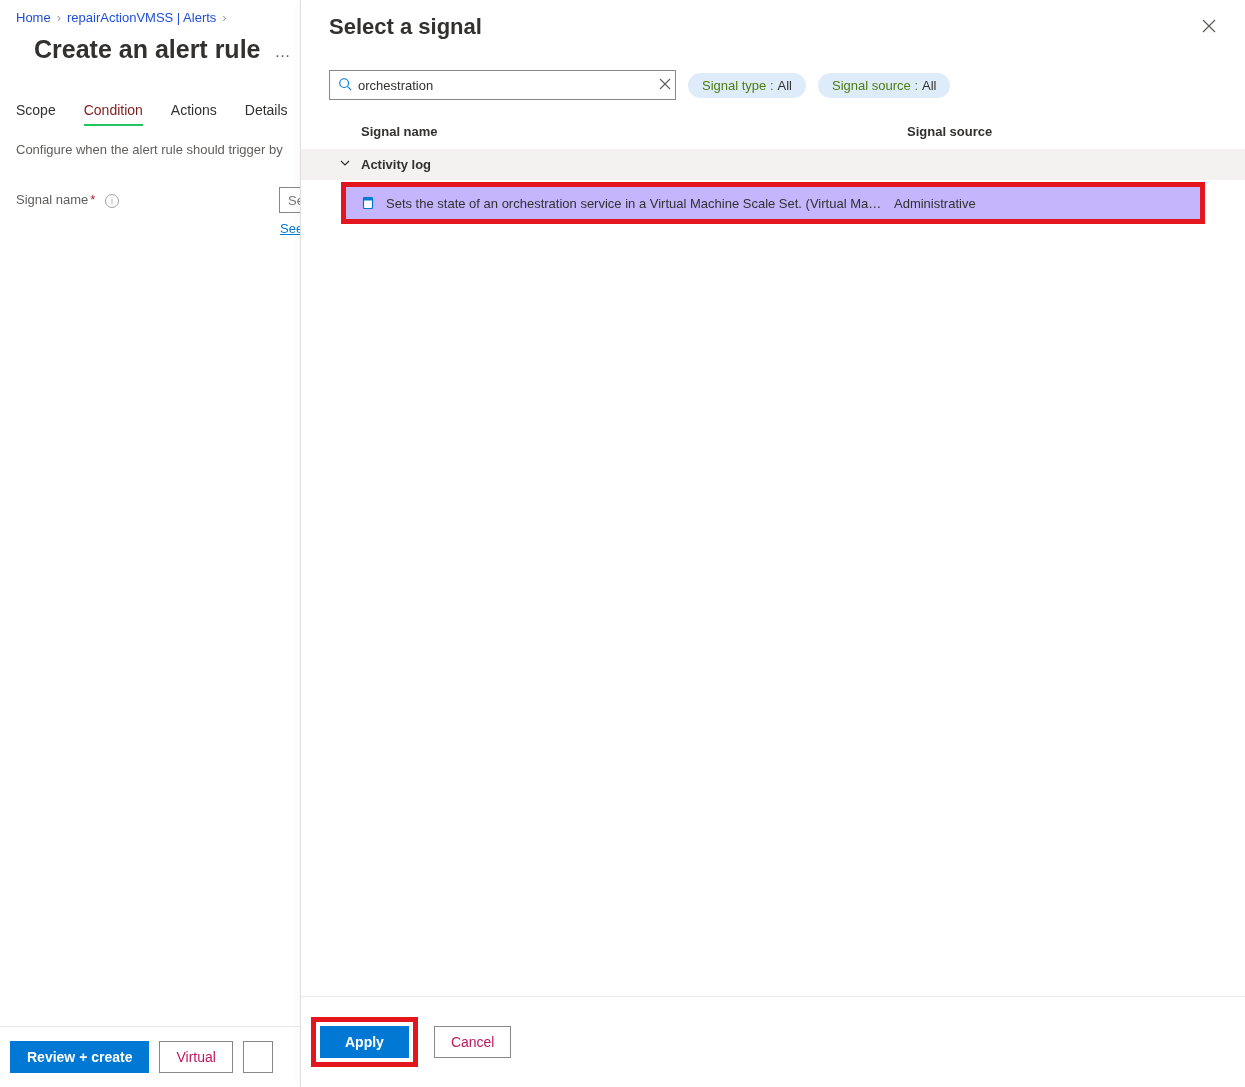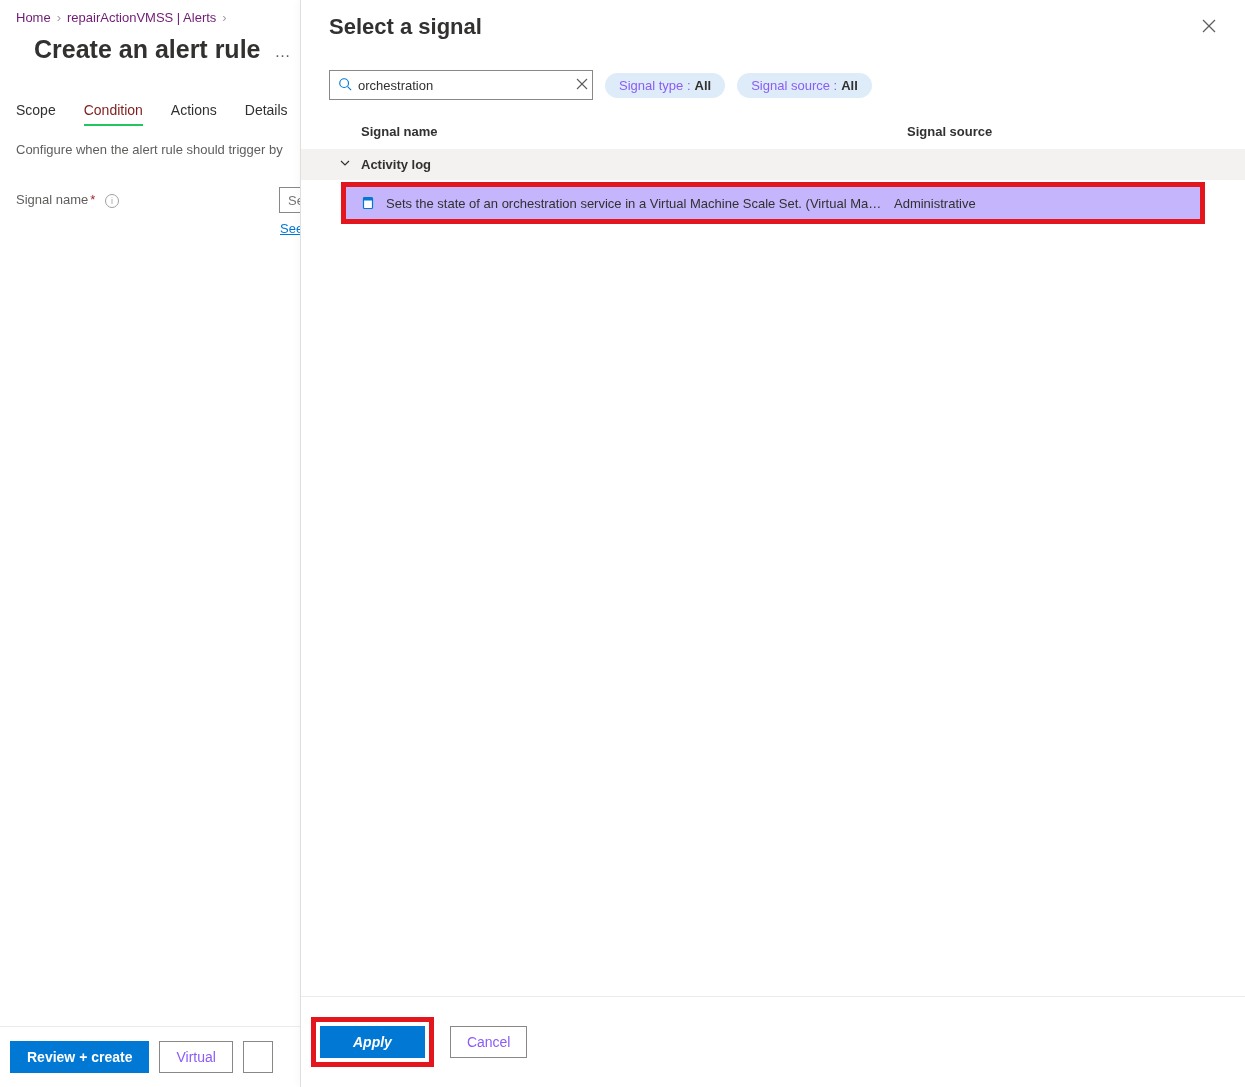--- a/index.html
+++ b/index.html
@@ -17,21 +17,21 @@
   
   .page {
     position: absolute;
     left: 0; top: 0; width: 1245px; height: 1087px;
     padding: 10px 16px 0 16px;
   }
   .breadcrumbs {
     display: flex; align-items: center; gap: 6px;
     font-size: 13px; color: #605e5c; margin-bottom: 10px;
   }
-  .breadcrumbs .crumb { color: #701a75; cursor: pointer; }
+  .breadcrumbs .crumb { color: #1d4ed8; cursor: pointer; }
   .breadcrumbs .sep { color: #a19f9d; }
   .page-title-row { display: flex; align-items: center; gap: 14px; }
   .page-title {
     font-size: 25px; font-weight: 600; color: #323130; margin-left: 18px;
   }
   .more-dots { color: #605e5c; letter-spacing: 1px; cursor: pointer; font-size: 16px; position: relative; top: 2px; }
 
   .tabs {
     display: flex; gap: 28px; margin-top: 38px;
     font-size: 14px; color: #323130;
@@ -67,21 +67,21 @@
   }
 
   .bottom-bar {
     position: absolute; left: 0; bottom: 0; width: 100%;
     border-top: 1px solid #edebe9;
     padding: 14px 10px; display: flex; gap: 10px; align-items: center;
     background: #fff;
   }
   .btn {
     height: 32px; padding: 0 16px; font-size: 14px;
-    border: 1px solid #8a8886; background: #fff; color: #8b5cf6;
+    border: 1px solid #8a8886; background: #fff; color: #be185d;
     display: inline-flex; align-items: center; justify-content: center;
     cursor: pointer; user-select: none;
   }
   .btn.primary { background: #0078d4; border-color: #0078d4; color: #fff; font-weight: 600; }
   .btn.stub { width: 30px; padding: 0; border: 1px solid #8a8886; }
 
   
   .panel {
     position: absolute; right: 0; top: 0; width: 945px; height: 1087px;
     background: #fff; border-left: 1px solid #e1dfdd;
@@ -94,37 +94,37 @@
   }
   .panel-title { font-size: 22px; font-weight: 600; color: #323130; text-align: right; }
   .panel-close { cursor: pointer; color: #605e5c; }
   .panel-close svg { width: 16px; height: 16px; }
 
   .panel-toolbar {
     display: flex; align-items: center; gap: 12px; padding: 30px 28px 0 28px;
   }
   .search-wrap {
     display: flex; align-items: center; border: 1px solid #8a8886;
-    height: 30px; width: 264px; padding: 0 4px 0 8px;
+    height: 30px; width: 347px; padding: 0 4px 0 8px;
   }
   .search-wrap svg { width: 14px; height: 14px; stroke: #0078d4; fill: none; }
   .search-input {
     flex: 1; border: none; outline: none; font-size: 13px; padding: 0 6px;
     color: #323130;
   }
   .search-clear { cursor: pointer; color: #605e5c; }
   .search-clear svg { width: 12px; height: 12px; stroke: #605e5c; }
 
   .pill {
     background: #deecf9; border-radius: 14px; padding: 5px 14px;
     font-size: 13px; color: #323130; display: inline-flex; gap: 4px;
     cursor: pointer;
   }
-  .pill .lbl { color: #8b5cf6; }
-  .pill .val { font-weight: 700; }
+  .pill .lbl { color: #4d7c0f; }
+  .pill .val { font-weight: 400; }
 
   .col-heads {
     display: flex; padding: 24px 40px 10px 60px; font-size: 13px; font-weight: 600;
     color: #323130;
   }
   .col-heads .col-name { width: 546px; }
   .col-heads .col-src { flex: 1; }
 
   .group-row {
     display: flex; align-items: center; gap: 10px;
@@ -259,17 +259,17 @@
             <rect x="2.5" y="1.5" width="9" height="3" fill="#0078d4"></rect>
           </svg>
       </span>
       <span class="result-name">Sets the state of an orchestration service in a Virtual Machine Scale Set. (Virtual Ma…</span>
       <span class="result-src">Administrative</span>
     </div>
   </div>
 
   <div class="panel-footer">
     <span class="apply-wrap">
-      <button class="btn primary" style="padding:0 32px;font-style:italic;">Apply</button>
+      <button class="btn primary" style="padding:0 24px;">Apply</button>
     </span>
     <button class="btn">Cancel</button>
   </div>
 </aside>
 
 </body></html>

